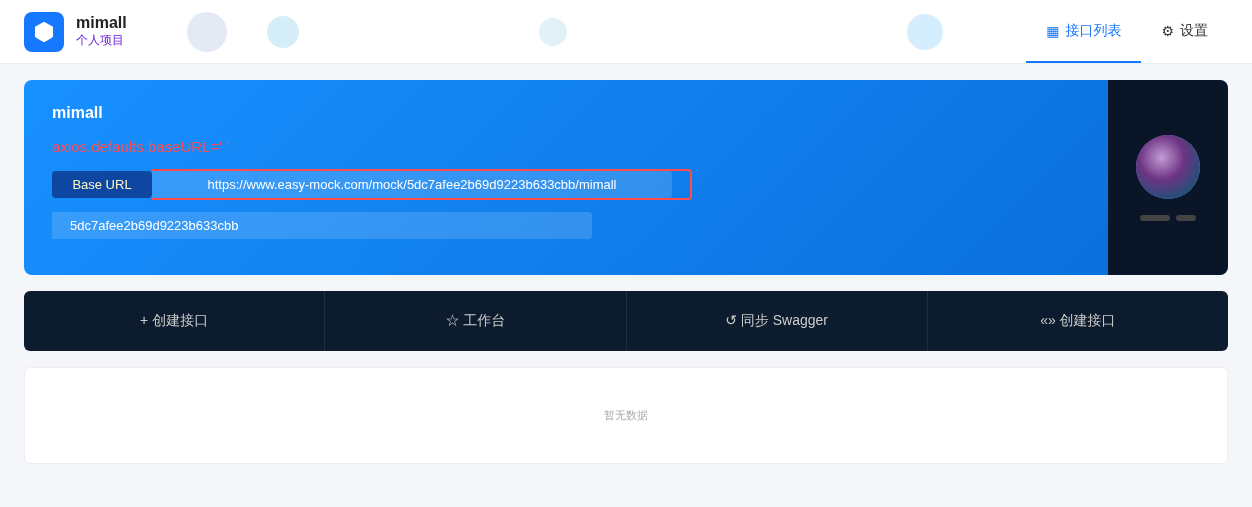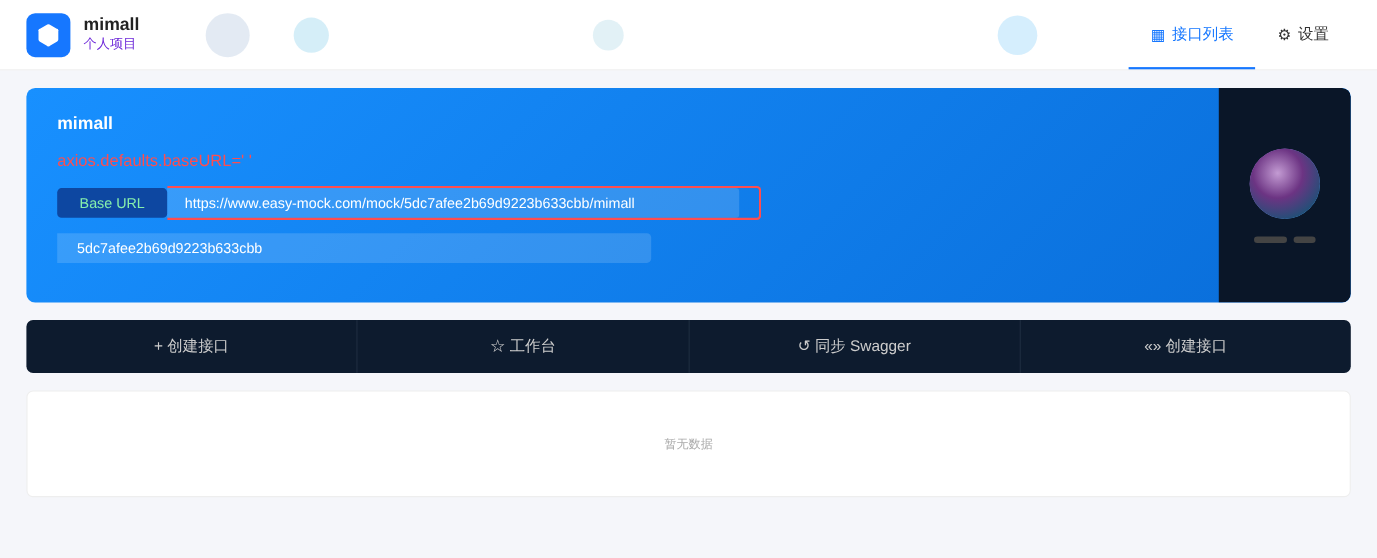--- a/index.html
+++ b/index.html
@@ -122,21 +122,21 @@
       margin-bottom: 14px;
       font-family: Liberation Sans, sans-serif;
     }
     .field-row {
       display: flex;
       align-items: center;
       margin-bottom: 12px;
     }
     .field-label {
       background: #0d47a1;
-      color: #86efac;
+      color: #fef9c3;
       font-size: 13px;
       padding: 6px 14px;
       border-radius: 4px;
       min-width: 100px;
       text-align: center;
       margin-right: 0;
       flex-shrink: 0;
     }
     .field-value {
       background: rgba(255,255,255,0.15);
@@ -147,20 +147,21 @@
       flex: 1;
       max-width: 520px;
     }
     .field-row.highlighted .field-value-wrap {
       border: 2px solid #ff4d4f;
       border-radius: 0 4px 4px 0;
     }
     .field-value-wrap {
       flex: 1;
       max-width: 520px;
+      text-align: center;
     }
     .field-value-wrap .field-value {
       width: 100%;
       border-radius: 0;
     }
     .field-row.highlighted .field-value-wrap .field-value {
       border-radius: 0;
     }
 
     
@@ -201,21 +202,21 @@
       border-radius: 3px;
       background: #444;
     }
 
     
     .action-toolbar {
       background: #0d1b2e;
       border-radius: 6px;
       display: flex;
       align-items: center;
-      height: 48px;
+      height: 60px;
       margin-bottom: 16px;
       overflow: hidden;
     }
     .action-btn {
       flex: 1;
       display: flex;
       align-items: center;
       justify-content: center;
       gap: 8px;
       color: #ccc;

